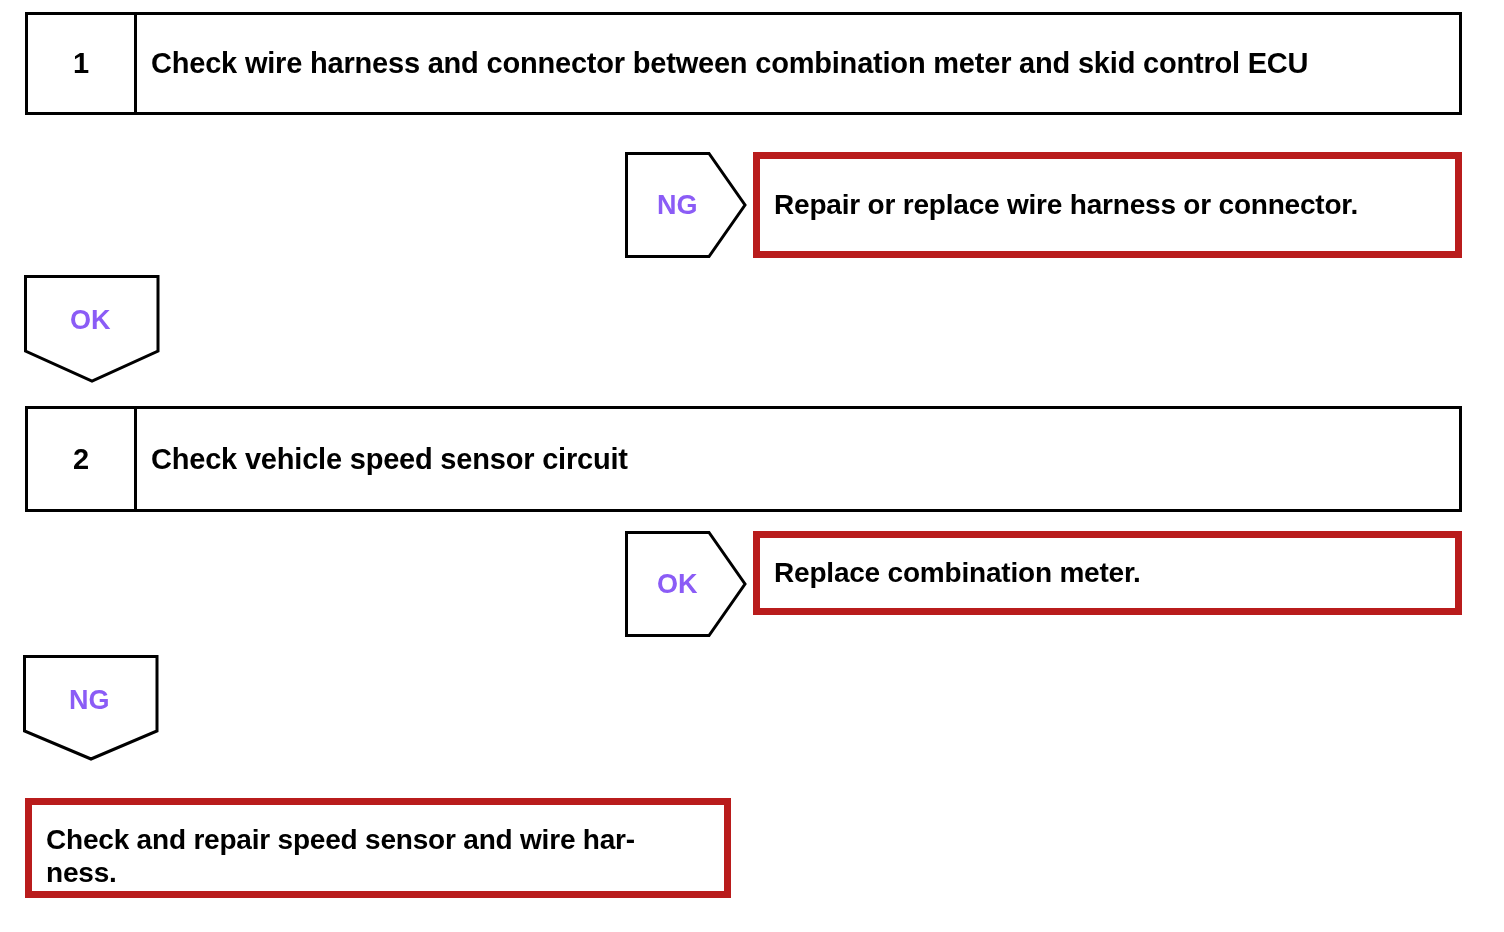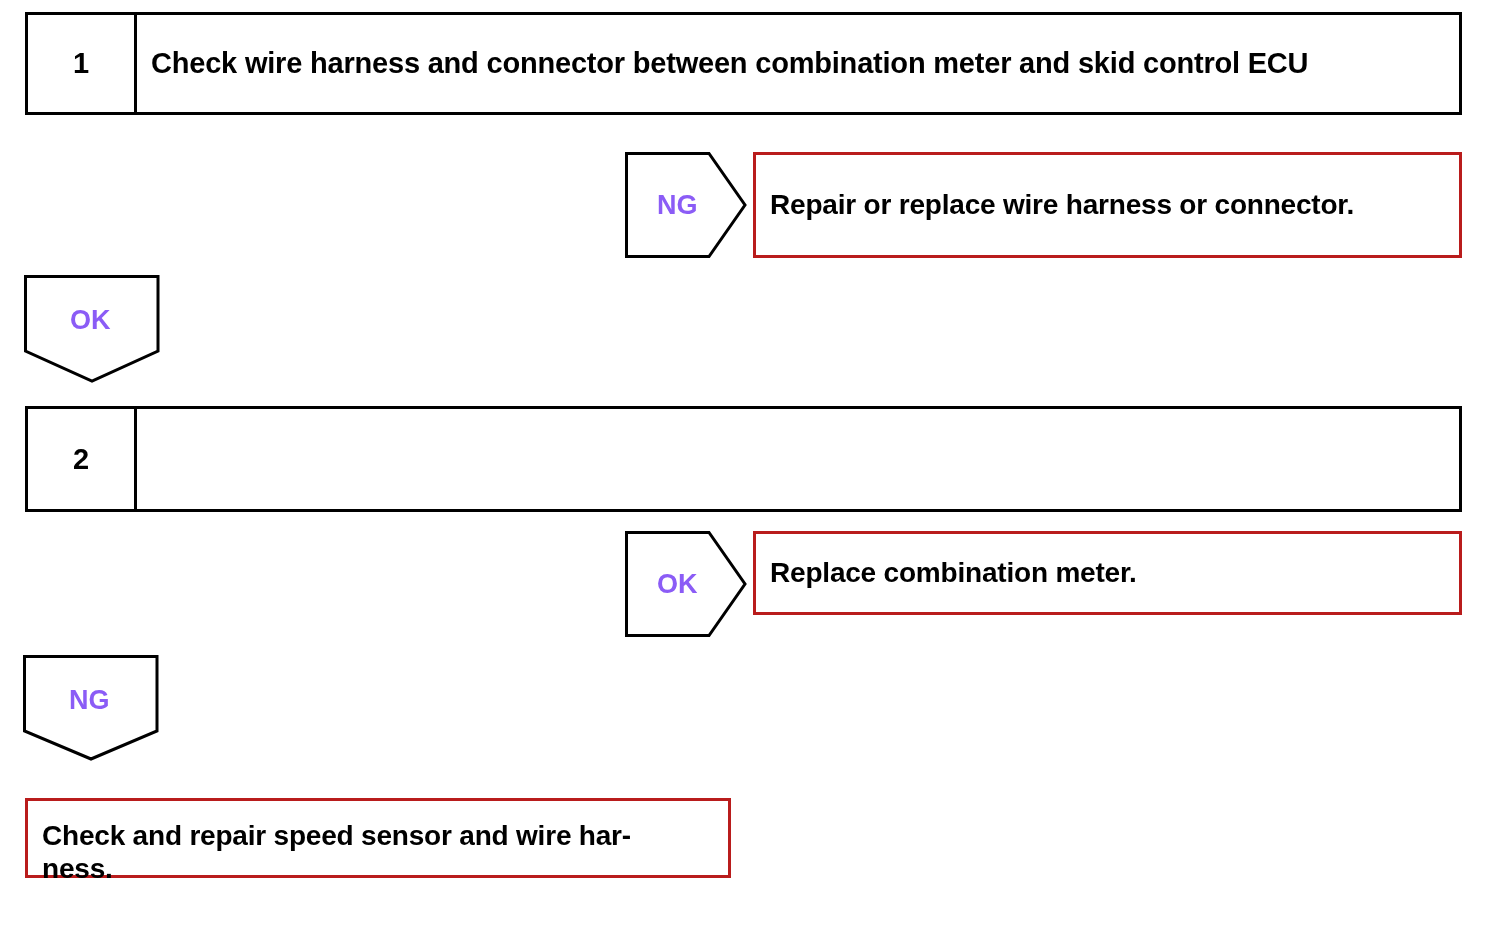--- a/index.html
+++ b/index.html
@@ -50,21 +50,21 @@
     font-weight: bold;
     color: #000000;
     line-height: 1.18;
     letter-spacing: -0.2px;
   }
 
   
   .result-box {
     position: absolute;
     box-sizing: border-box;
-    border: 3px solid #b91c1c;
+    border: 7px solid #b91c1c;
     background: #ffffff;
     display: flex;
     align-items: center;
     padding: 0 14px;
     font-size: 28px;
     font-weight: bold;
     color: #000000;
     line-height: 1.18;
     letter-spacing: -0.2px;
   }
@@ -118,34 +118,35 @@
 
   <div class="judge judge-down" style="left:24px; top:275px; width:136px; height:108px;">
     <svg width="136" height="108" viewBox="0 0 136 108">
       <polygon points="1.5,1.5 134,1.5 134,76 68,106 1.5,76" fill="#ffffff" stroke="#000000" stroke-width="3" stroke-linejoin="miter"></polygon>
     </svg>
     <span class="judge-label">OK</span>
   </div>
 
   <div class="step-box" style="left:25px; top:406px; width:1437px; height:106px;">
     <div class="step-num">2</div>
+    <div class="step-text">Check vehicle speed sensor circuit</div>
   </div>
 
   <div class="judge judge-right" style="left:625px; top:531px; width:122px; height:106px;">
     <svg width="122" height="106" viewBox="0 0 122 106">
       <polygon points="1.5,1.5 84,1.5 120,53 84,104.5 1.5,104.5" fill="#ffffff" stroke="#000000" stroke-width="3" stroke-linejoin="miter"></polygon>
     </svg>
     <span class="judge-label">OK</span>
   </div>
 
   <div class="result-box" style="left:753px; top:531px; width:709px; height:84px;">Replace combination meter.</div>
 
   <div class="judge judge-down" style="left:23px; top:655px; width:136px; height:106px;">
     <svg width="136" height="106" viewBox="0 0 136 106">
       <polygon points="1.5,1.5 134,1.5 134,76 68,104 1.5,76" fill="#ffffff" stroke="#000000" stroke-width="3" stroke-linejoin="miter"></polygon>
     </svg>
     <span class="judge-label">NG</span>
   </div>
 
-  <div class="result-box" style="left:25px; top:798px; width:706px; height:80px; align-items:center; white-space:pre-line; display:block; padding-top:18px;">Check and repair speed sensor and wire har-
+  <div class="result-box" style="left:25px; top:798px; width:706px; height:100px; align-items:center; white-space:pre-line; display:block; padding-top:18px;">Check and repair speed sensor and wire har-
 ness.</div>
 
 </div>
 
 </body></html>

